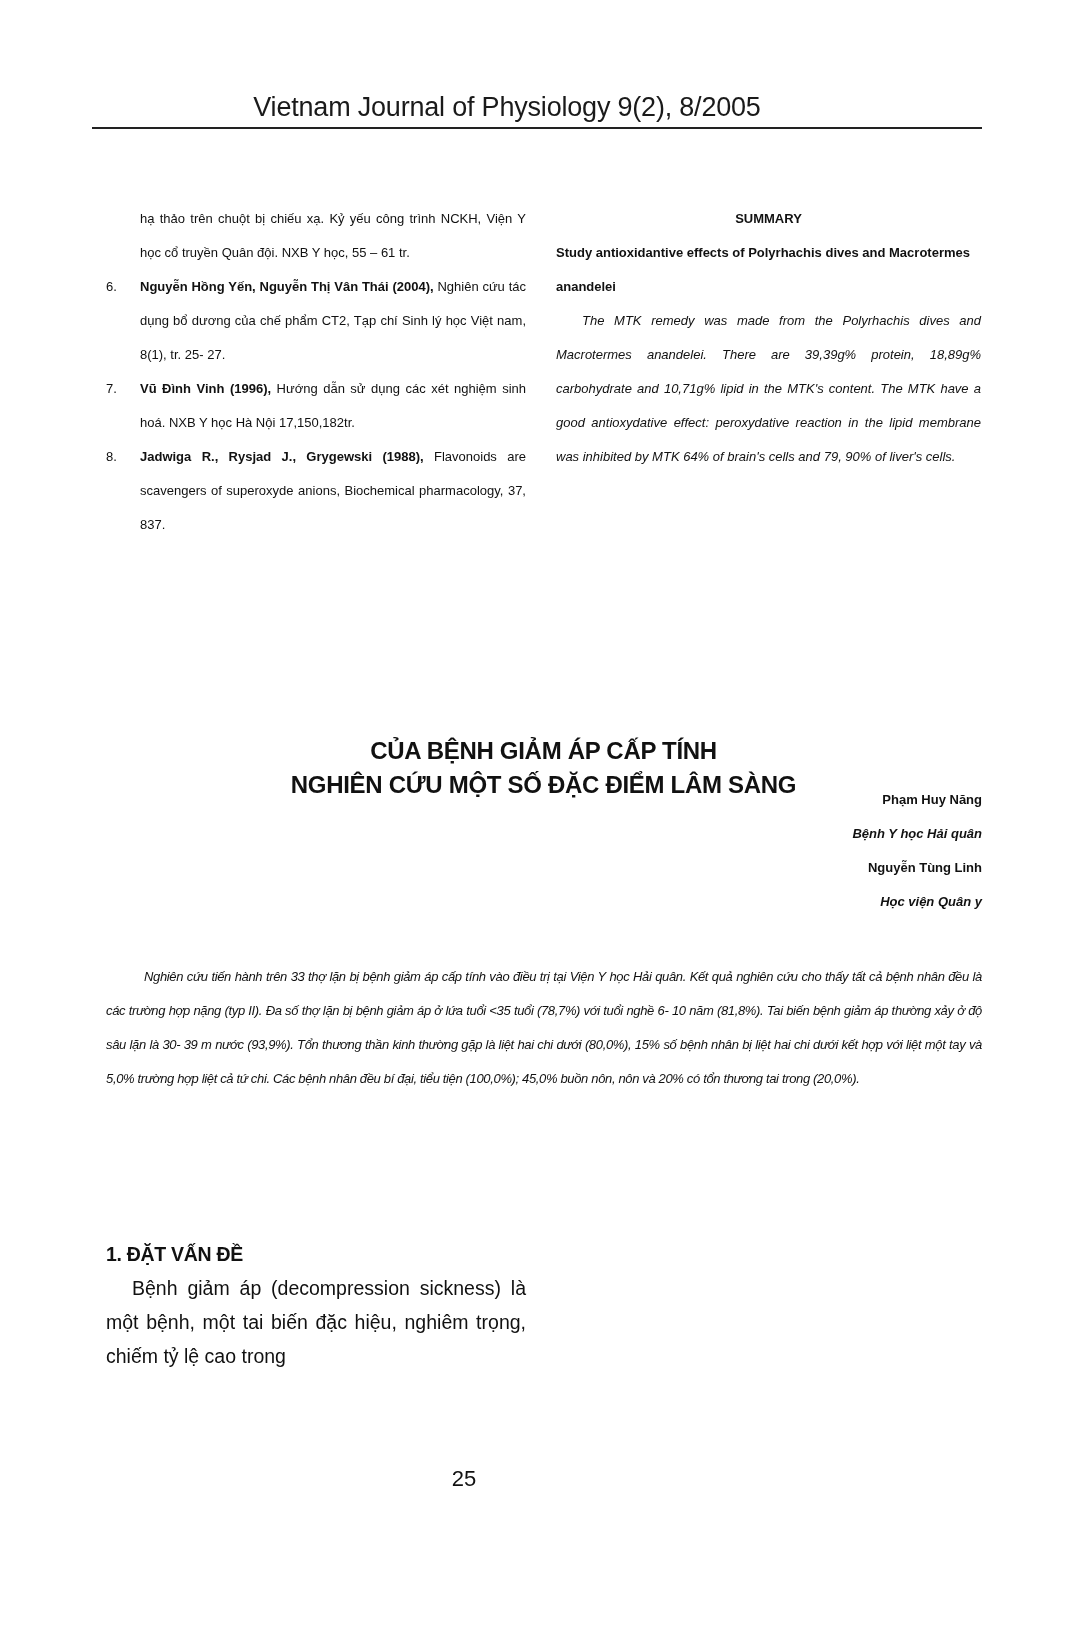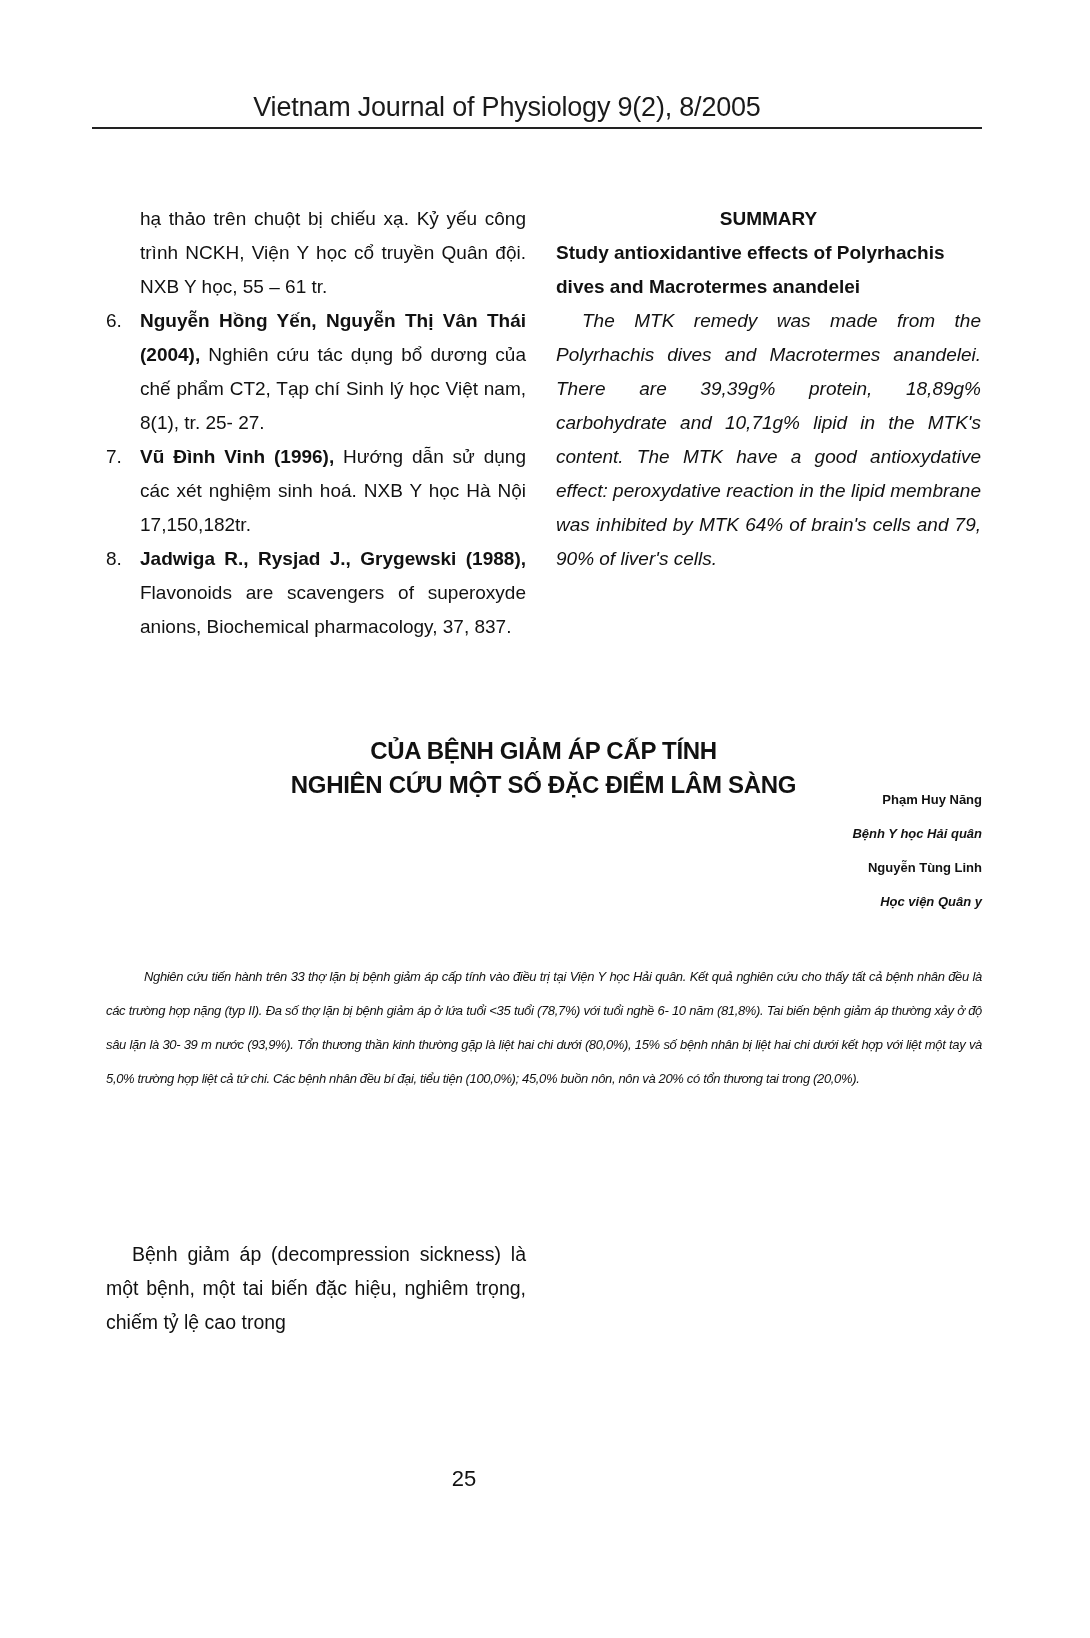--- a/index.html
+++ b/index.html
@@ -32,21 +32,21 @@
       box-sizing: border-box;
     }
     .header-rule {
       position: absolute;
       left: 92px; top: 127px;
       width: 890px; height: 0;
       border-top: 2px solid #222;
     }
     .col {
       position: absolute;
-      font-size: 19px;
+      font-size: 13px;
       line-height: 34px;
     }
     .col-left { left: 106px; top: 202px; width: 420px; }
     .col-right { left: 556px; top: 202px; width: 425px; }
 
     .ref-cont { padding-left: 34px; text-align: justify; text-align-last: left; }
     .ref-item { position: relative; padding-left: 34px; text-align: justify; }
     .ref-num { position: absolute; left: 0; top: 0; }
     .ref-authors { font-weight: bold; }
 
@@ -159,18 +159,19 @@
   <div class="authors">
     <div>Phạm Huy Năng</div>
     <div class="affil">Bệnh Y học Hải quân</div>
     <div>Nguyễn Tùng Linh</div>
     <div class="affil">Học viện Quân y</div>
   </div>
 
   <div class="abstract">Nghiên cứu tiến hành trên 33 thợ lặn bị bệnh giảm áp cấp tính vào điều trị tại Viện Y học Hải quân. Kết quả nghiên cứu cho thấy tất cả bệnh nhân đều là các trường hợp nặng (typ II). Đa số thợ lặn bị bệnh giảm áp ở lứa tuổi &lt;35 tuổi  (78,7%) với tuổi nghề 6- 10 năm (81,8%). Tai biến bệnh giảm áp thường xảy ở độ sâu lặn là 30- 39 m nước (93,9%). Tổn thương thần kinh thường gặp là liệt hai chi dưới (80,0%), 15% số bệnh nhân bị liệt hai chi dưới kết hợp với liệt một tay và 5,0% trường hợp liệt cả tứ chi. Các bệnh nhân đều bí đại, tiểu tiện (100,0%); 45,0% buồn nôn, nôn và 20% có tổn thương tai trong (20,0%).</div>
 
   <div class="section-left">
+    <div class="section-heading">1. ĐẶT VẤN ĐỀ</div>
     <div class="section-body">Bệnh giảm áp (decompression sickness) là một bệnh, một tai biến đặc hiệu, nghiêm trọng, chiếm tỷ lệ cao trong</div>
   </div>
 
   <div class="page-number">25</div>
 
 </div>
 
 </body></html>

